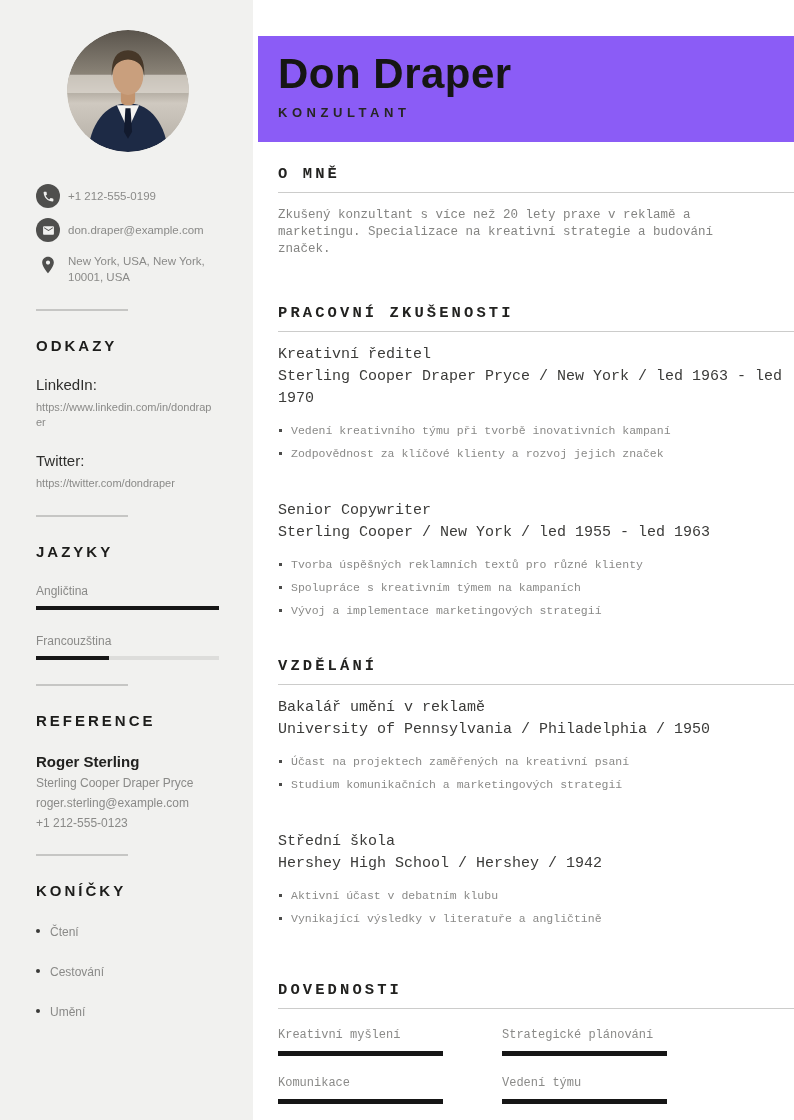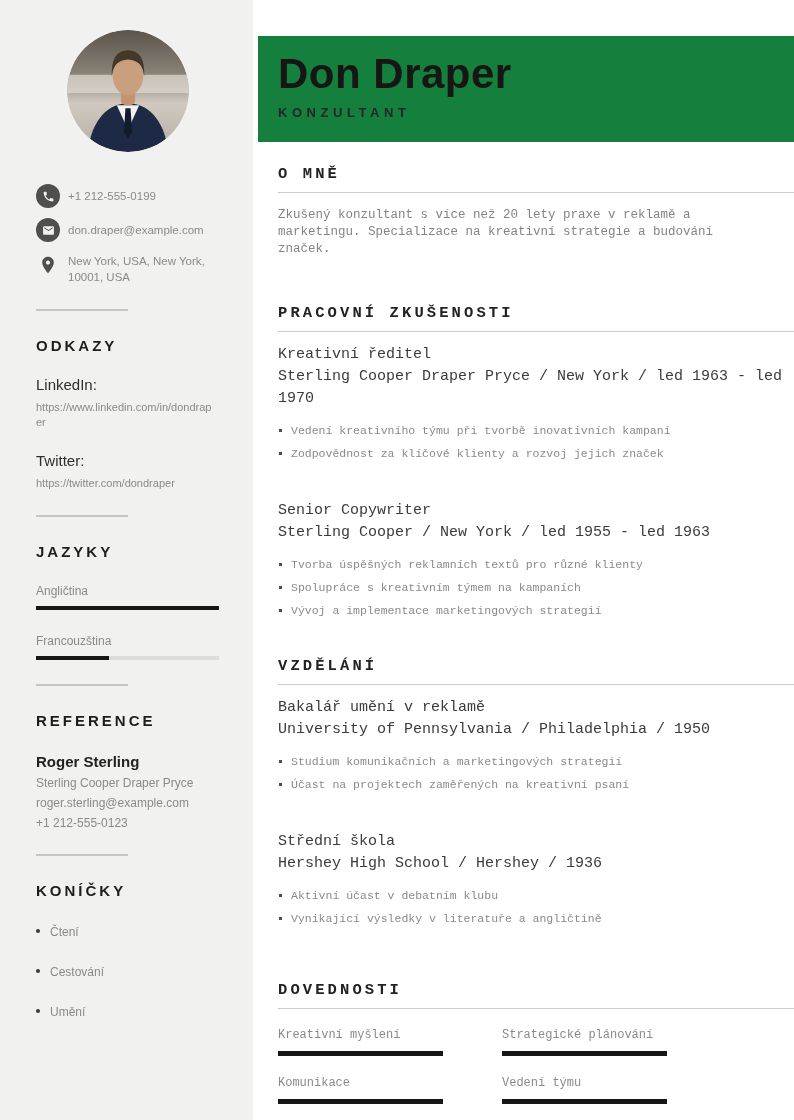--- a/index.html
+++ b/index.html
@@ -55,21 +55,21 @@
   .hobby-list li {
     font-size:12px; color:#8a8a88; margin-bottom:26px; position:relative; padding-left:14px;
   }
   .hobby-list li::before {
     content:""; position:absolute; left:0; top:4px; width:4px; height:4px; border-radius:50%; background:#3a3a38;
   }
 
   
   .main { flex:1; padding:0; }
   .band {
-    margin-top:36px; margin-left:5px; height:106px; background:#15803d;
+    margin-top:36px; margin-left:5px; height:106px; background:#8b5cf6;
     padding:14px 0 16px 20px;
   }
   .name { font-size:42px; font-weight:800; color:#161614; letter-spacing:0.5px; }
   .job-title-sub { font-size:13px; font-weight:600; letter-spacing:0.35em; color:#262624; margin-top:7px; }
 
   .content { padding-left:25px; }
   .section { margin-top:0;font-family:Liberation Mono, monospace; }
   .section-heading {
     font-size:15.5px; font-weight:700; letter-spacing:0.2em; color:#222220;
   }
@@ -257,28 +257,28 @@
       </section>
 
       <section class="section">
         <h2 class="section-heading edu-heading">VZDĚLÁNÍ</h2>
         <hr class="section-rule">
 
         <div class="entry">
           <div class="entry-title">Bakalář umění v reklamě</div>
           <div class="entry-meta">University of Pennsylvania / Philadelphia / 1950</div>
           <ul class="entry-bullets">
+            <li>Účast na projektech zaměřených na kreativní psaní</li>
             <li>Studium komunikačních a marketingových strategií</li>
-            <li>Účast na projektech zaměřených na kreativní psaní</li>
           </ul>
         </div>
 
         <div class="entry">
           <div class="entry-title">Střední škola</div>
-          <div class="entry-meta">Hershey High School / Hershey / 1936</div>
+          <div class="entry-meta">Hershey High School / Hershey / 1942</div>
           <ul class="entry-bullets">
             <li>Aktivní účast v debatním klubu</li>
             <li>Vynikající výsledky v literatuře a angličtině</li>
           </ul>
         </div>
       </section>
 
       <section class="section">
         <h2 class="section-heading skills-heading">DOVEDNOSTI</h2>
         <hr class="section-rule">

